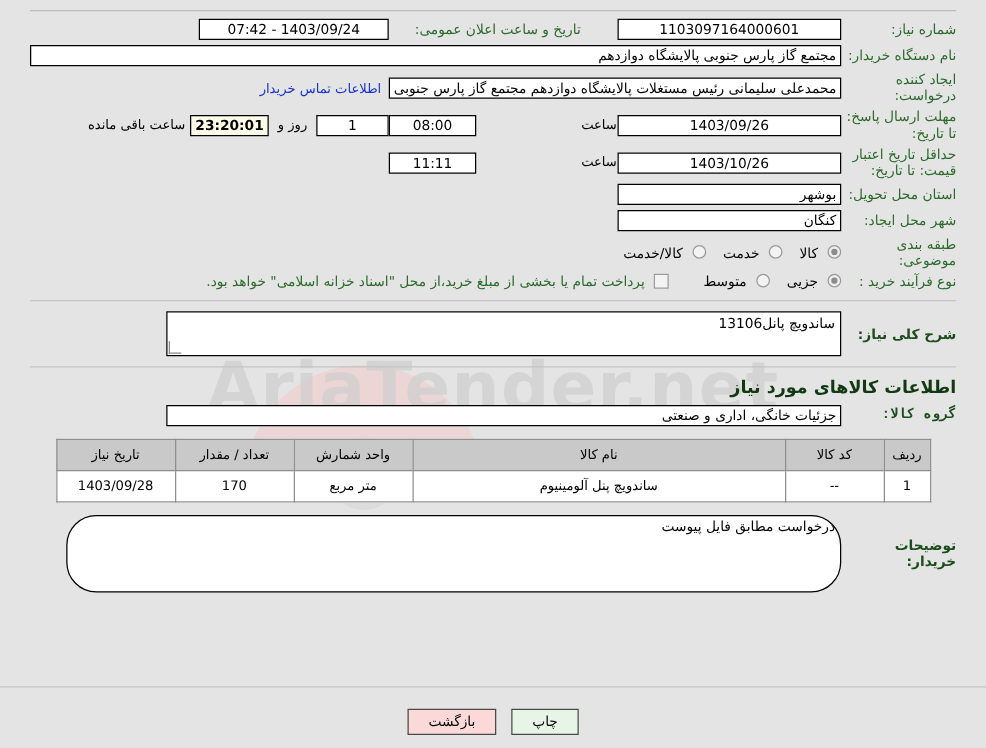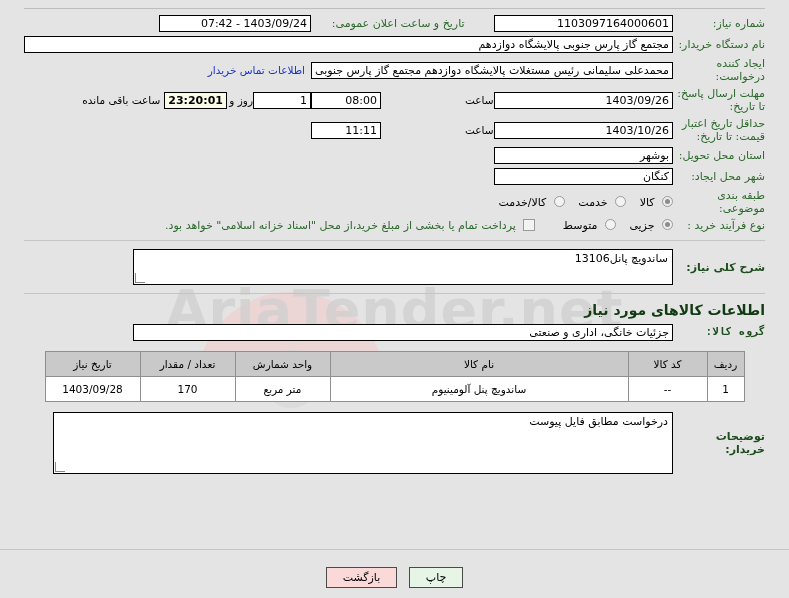--- a/index.html
+++ b/index.html
@@ -96,21 +96,21 @@
     line-height:15px;
     font-size:11px;
     font-family:"DejaVu Sans","Liberation Sans",sans-serif;
     box-sizing:border-box;
     padding:0 3px;
     text-align:right;
     color:#000;
     overflow:hidden;
     white-space:nowrap;
   }
-  .inp.center{}
+  .inp.center{text-align:center;}
   .inp.cream{background:#fbfbe8;text-align:center;font-weight:bold;}
   .txt-sm{font-size:10.5px;color:#000;}
   .lnk{color:#1a34cc;font-size:10.5px;text-decoration:none;cursor:pointer;}
 
   
   .radio{
     display:inline-block;width:11px;height:11px;border-radius:50%;
     border:1px solid #9a9a9a;background:#f3f3f3;
     vertical-align:-1px;box-sizing:border-box;position:relative;
   }
@@ -244,21 +244,21 @@
         <td>
           <div class="inp center" style="width:70px;margin-right:auto;margin-left:0;float:left;">08:00</div>
         </td>
         <td>
           <table style="border-collapse:collapse;width:100%;">
                 <tbody>
                   <tr>
             <td style="width:58px;">
                       <div class="inp center">1</div>
                     </td>
-            <td class="txt-sm" style="width:26px;text-align:right;">روز و</td>
+            <td class="txt-sm" style="width:38px;text-align:center;">روز و</td>
             <td style="width:62px;">
                       <div class="inp cream">23:20:01</div>
                     </td>
             <td class="txt-sm" style="text-align:right;padding-right:4px;">ساعت باقی مانده</td>
           </tr>
                 </tbody>
               </table>
         </td>
       </tr>
 
@@ -384,21 +384,21 @@
       </tbody>
     </table>
 
     <div style="height:8px;"></div>
 
     <table class="frm">
       <tbody>
           <tr>
         <td style="width:92px;vertical-align:middle;" class="lbl lbl-b">توضیحات خریدار:</td>
         <td>
-          <div class="ta" style="width:620px;height:62px;">
+          <div class="ta" style="width:620px;height:62px;border-radius:24px;">
             <span>درخواست مطابق فایل پیوست</span>
             <span class="grip"></span>
           </div>
         </td>
       </tr>
     </tbody>
       </table>
   </div>
 
   <div class="foot-line"></div>

